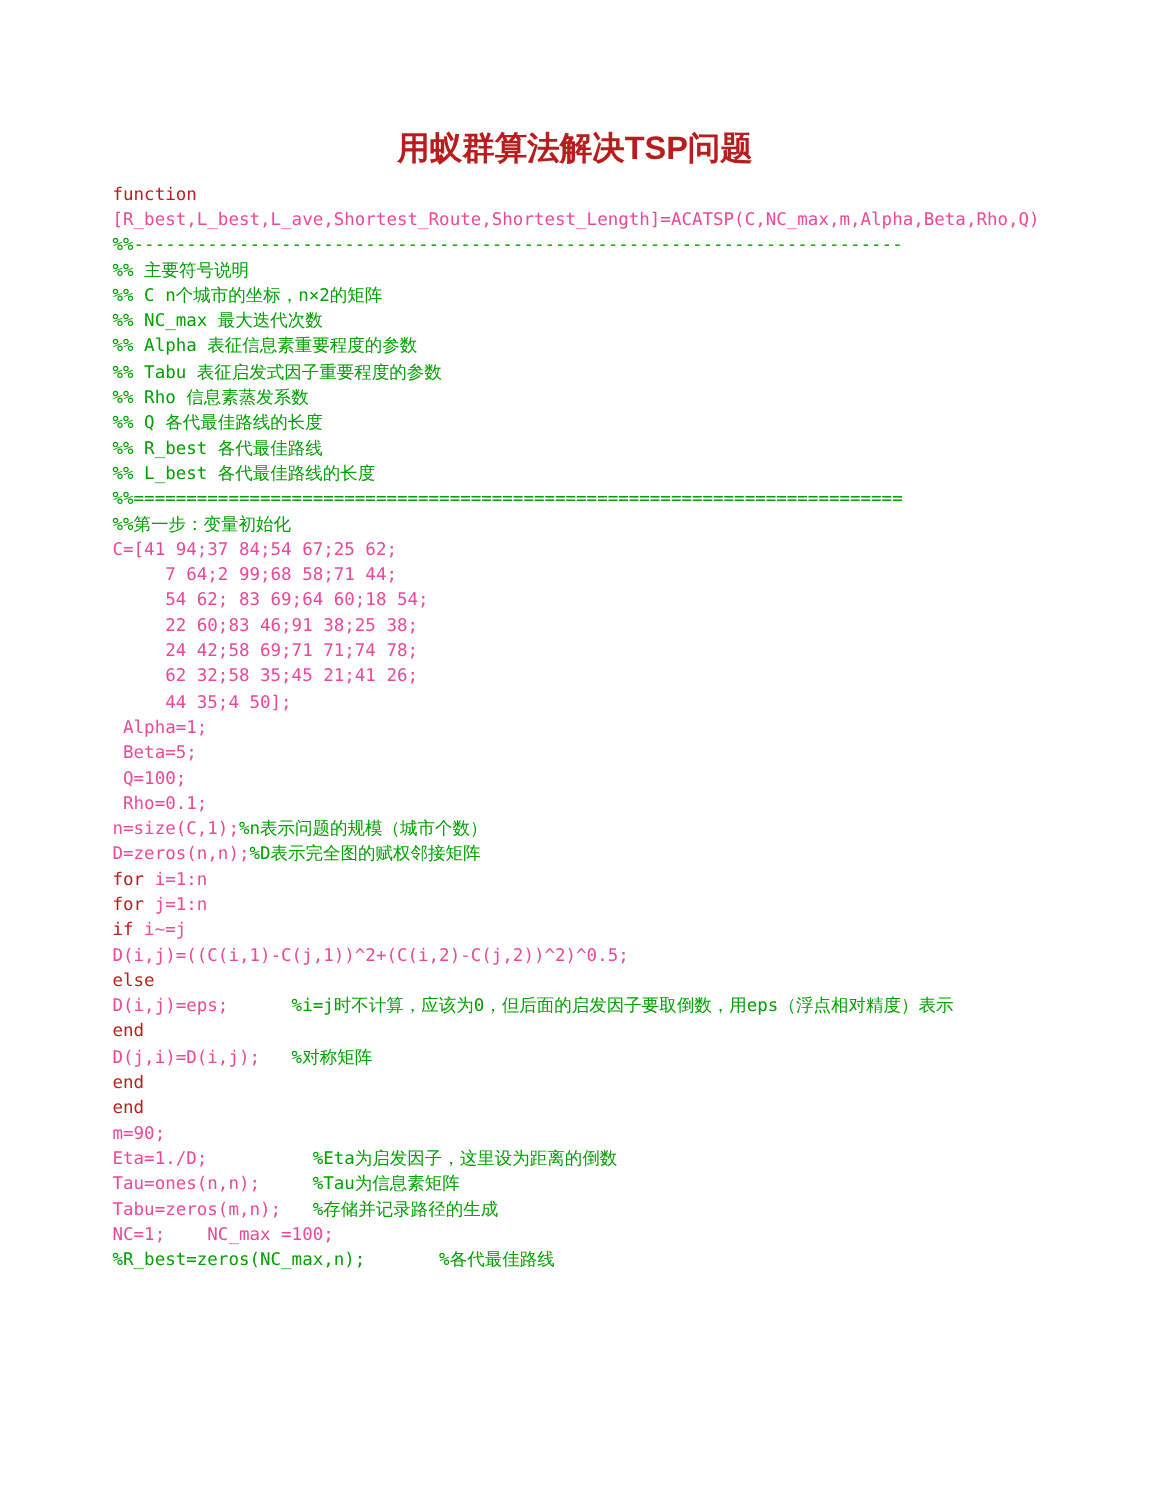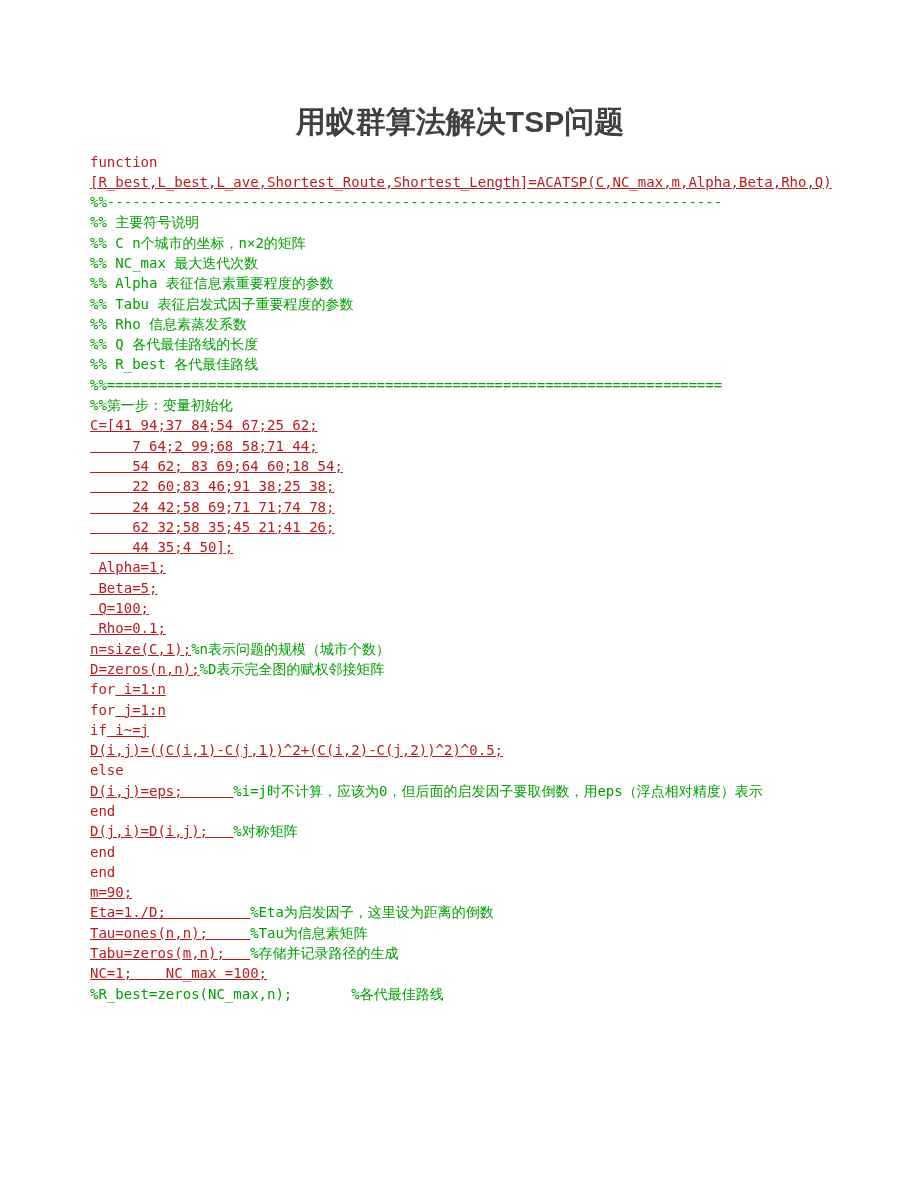--- a/index.html
+++ b/index.html
@@ -8,47 +8,48 @@
     padding: 100px 90px 60px 90px;
     font-family: "SimSun", "Consolas", monospace;
     font-size: 14px;
     line-height: 1.45;
     color: #000000;
     width: 920px;
     box-sizing: border-box;
   }
   .title {
     text-align: center;
-    color: #404040;
-    font-size: 30px;
+    color: #b91c1c;
+    font-size: 26px;
     font-weight: bold;
     margin-bottom: 8px;
     font-family: "SimSun", sans-serif;
   }
   .line { white-space: pre; }
   .kw { color: #b91c1c; }
   .cm { color: #00a000; }
-  .txt { color: #b91c1c; text-decoration: underline; }
+  .txt { color: #ec4899; }
 </style>
 </head>
 <body>
 
 <div class="title">用蚁群算法解决TSP问题</div>
 <div id="code-container">
     <div class="line"><span class="kw">function</span></div>
     <div class="line"><span class="txt">[R_best,L_best,L_ave,Shortest_Route,Shortest_Length]=ACATSP(C,NC_max,m,Alpha,Beta,Rho,Q)</span></div>
     <div class="line"><span class="cm">%%-------------------------------------------------------------------------</span></div>
     <div class="line"><span class="cm">%% 主要符号说明</span></div>
     <div class="line"><span class="cm">%% C n个城市的坐标，n×2的矩阵</span></div>
     <div class="line"><span class="cm">%% NC_max 最大迭代次数</span></div>
     <div class="line"><span class="cm">%% Alpha 表征信息素重要程度的参数</span></div>
     <div class="line"><span class="cm">%% Tabu 表征启发式因子重要程度的参数</span></div>
     <div class="line"><span class="cm">%% Rho 信息素蒸发系数</span></div>
     <div class="line"><span class="cm">%% Q 各代最佳路线的长度</span></div>
     <div class="line"><span class="cm">%% R_best 各代最佳路线</span></div>
+    <div class="line"><span class="cm">%% L_best 各代最佳路线的长度</span></div>
     <div class="line"><span class="cm">%%=========================================================================</span></div>
     <div class="line"><span class="cm">%%第一步：变量初始化</span></div>
     <div class="line"><span class="txt">C=[41 94;37 84;54 67;25 62;</span></div>
     <div class="line"><span class="txt">     7 64;2 99;68 58;71 44;</span></div>
     <div class="line"><span class="txt">     54 62; 83 69;64 60;18 54;</span></div>
     <div class="line"><span class="txt">     22 60;83 46;91 38;25 38;</span></div>
     <div class="line"><span class="txt">     24 42;58 69;71 71;74 78;</span></div>
     <div class="line"><span class="txt">     62 32;58 35;45 21;41 26;</span></div>
     <div class="line"><span class="txt">     44 35;4 50];</span></div>
     <div class="line"><span class="txt"> Alpha=1;</span></div>

